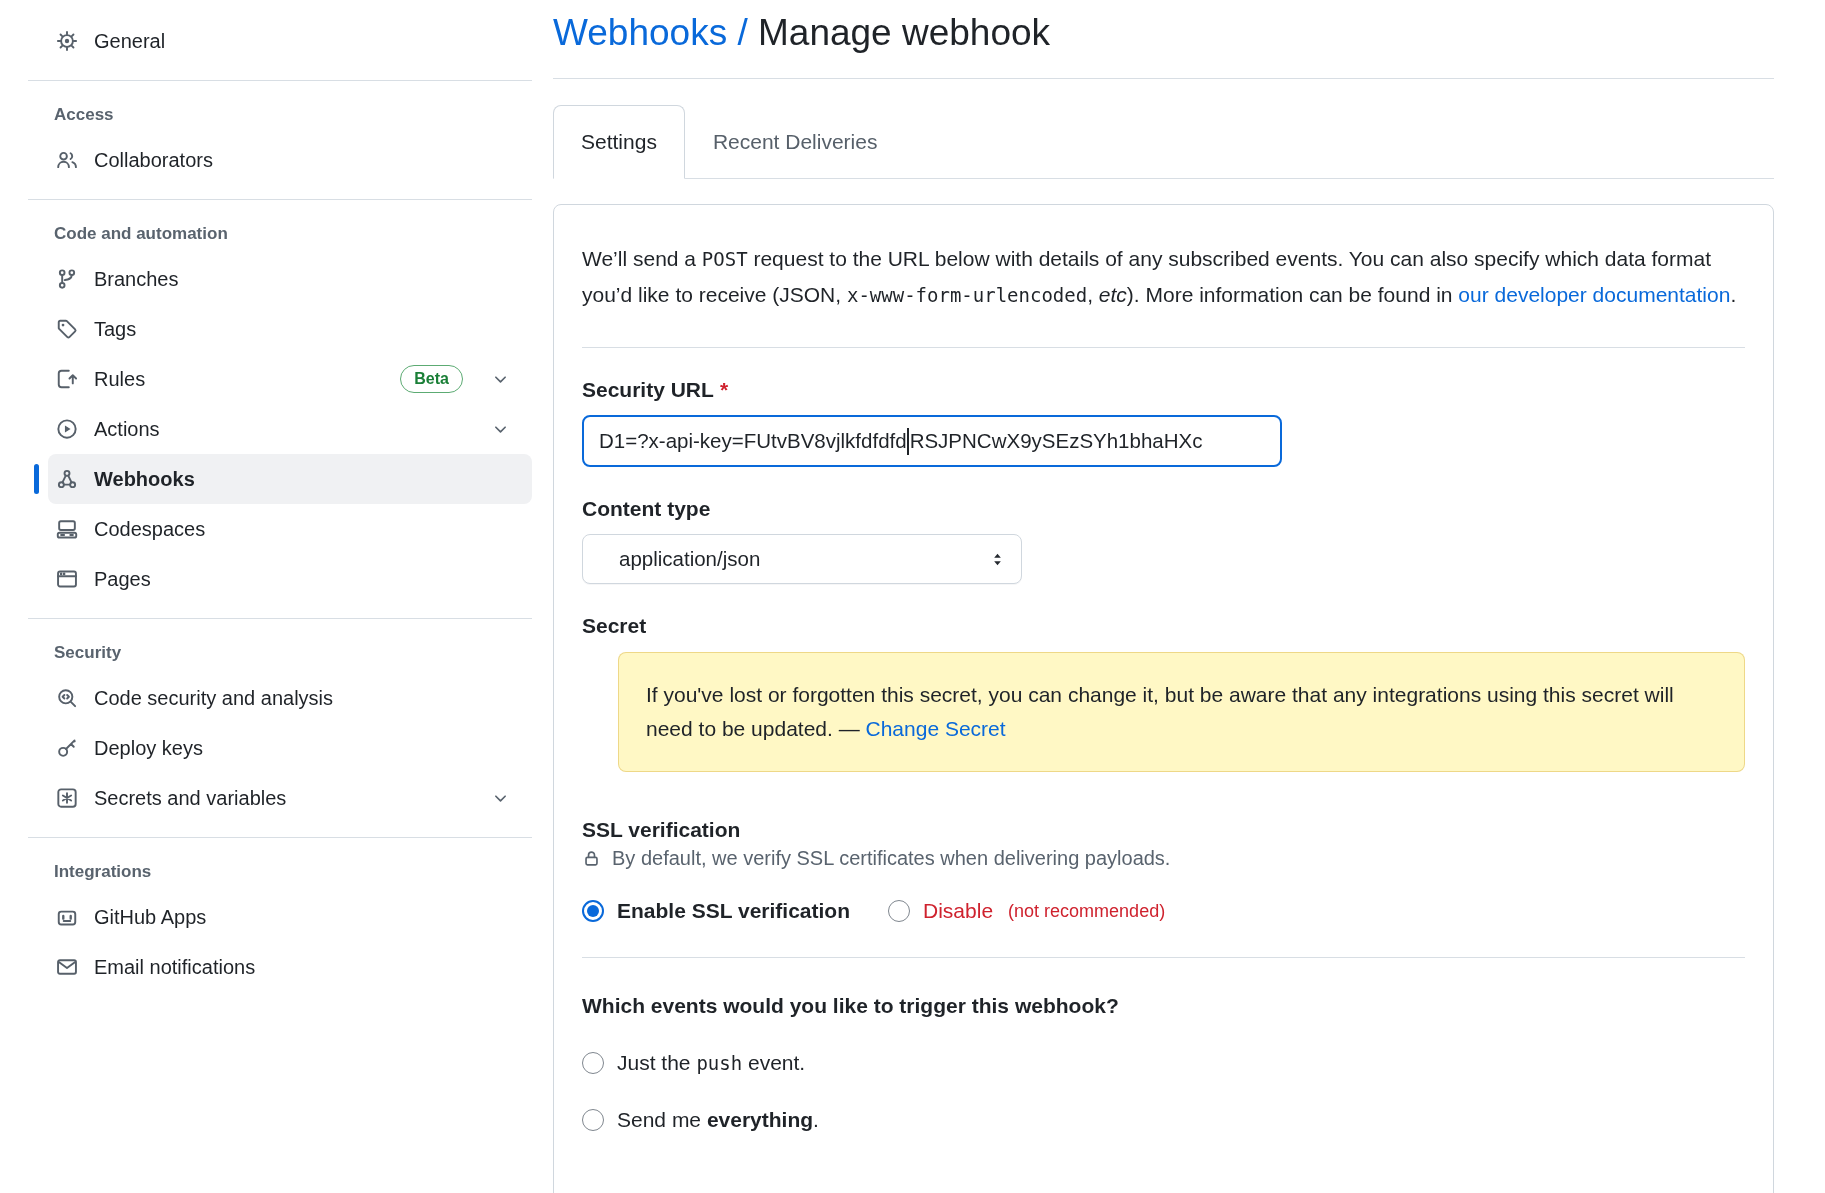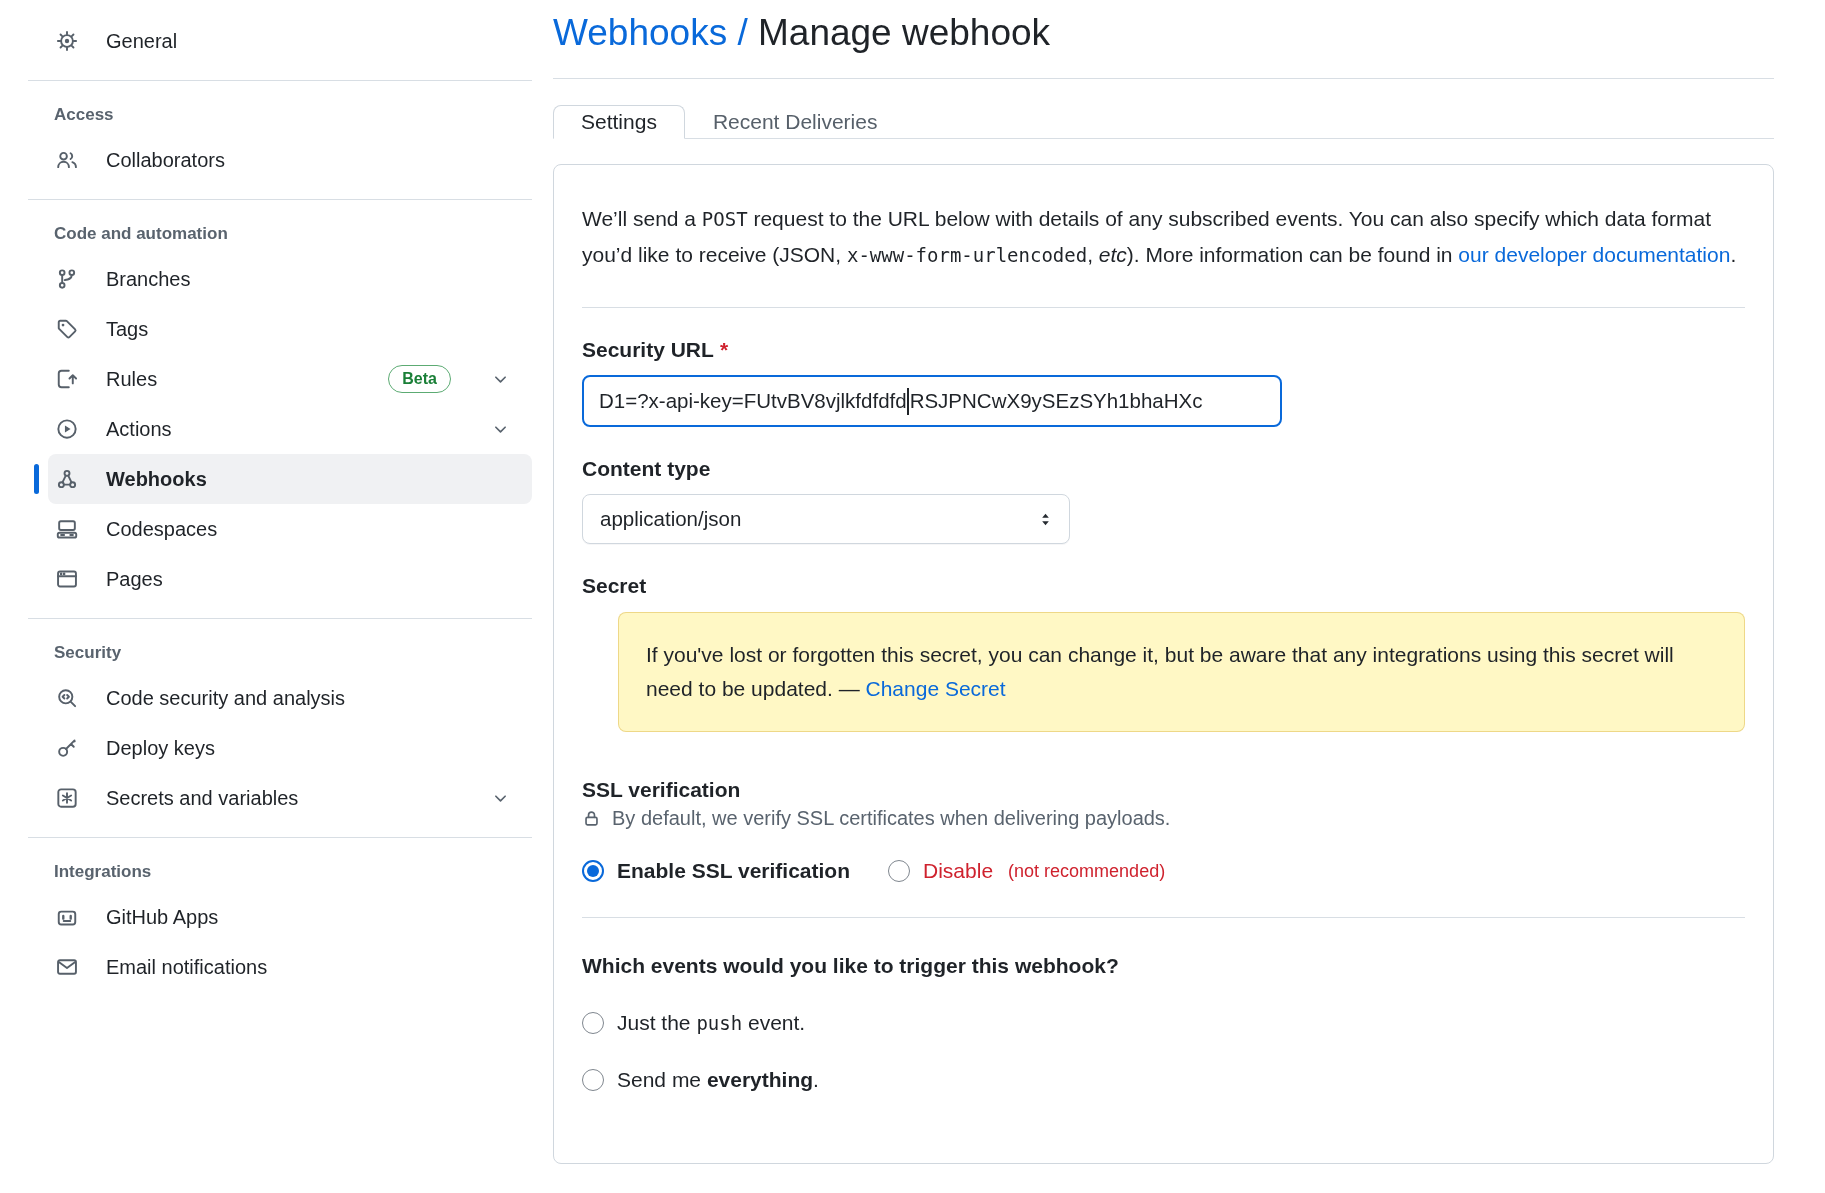--- a/index.html
+++ b/index.html
@@ -5,21 +5,21 @@
   * { margin:0; padding:0; box-sizing:border-box; }
   html,body { width:1825px; height:1193px; overflow:hidden; background:#fff;
     font-family:"Liberation Sans", sans-serif; color:#1f2328; }
   .page { display:flex; width:1825px; height:1193px; }
 
   
   .sidebar { width:532px; flex-shrink:0; padding-top:6px; }
   .sb-section { margin-left:28px; width:504px; padding:10px 0 14px 0; }
   .sb-section + .sb-section { border-top:1px solid #d8dee4; }
   .sb-caption { font-size:17px; font-weight:700; color:#59636e; margin:14px 0 10px 26px; }
-  .sb-item { position:relative; display:flex; align-items:center; gap:28px;
+  .sb-item { position:relative; display:flex; align-items:center; gap:16px;
     height:50px; margin-left:20px; padding:0 22px 0 8px; border-radius:8px;
     font-size:20px; color:#1f2328; cursor:pointer; }
   .sb-item.selected { background:#f0f1f3; font-weight:700; }
   .sb-item.selected::before { content:''; position:absolute; left:-14px; top:50%;
     transform:translateY(-50%); width:5px; height:30px; border-radius:3px; background:#0969da; }
   .sb-icon { width:22px; height:22px; color:#57606a; flex-shrink:0; display:flex; }
   .sb-icon svg { width:22px; height:22px; }
   .sb-label { white-space:nowrap; }
   .sb-badge { margin-left:auto; font-size:16px; font-weight:600; color:#1a7f37;
     border:1px solid #5cab73; border-radius:999px; padding:3px 13px; line-height:1.2; }
@@ -29,21 +29,21 @@
   .sb-badge + .sb-chevron { margin-left:12px; }
 
   
   .main { flex:1; margin:0 51px 0 21px; max-width:1221px; }
   .main-header { margin-top:12px; padding-bottom:24px; border-bottom:1px solid #d8dee4; }
   h1 { font-size:37px; font-weight:400; letter-spacing:0; }
   .crumb { color:#0969da; text-decoration:none; cursor:pointer; }
   .title-rest { color:#1f2328; }
 
   .tabnav { display:flex; margin-top:26px; border-bottom:1px solid #d8dee4; }
-  .tab { padding:4px 27px; font-size:21px; color:#57606a; cursor:pointer;
+  .tab { padding:24px 27px; font-size:21px; color:#57606a; cursor:pointer;
     background:transparent; border:1px solid transparent; border-bottom:0; }
   .tab.active { background:#fff; color:#1f2328; border:1px solid #d0d7de;
     border-bottom:1px solid #fff; margin-bottom:-1px; border-radius:8px 8px 0 0; }
 
   .box { margin-top:25px; border:1px solid #d0d7de; border-radius:8px;
     background:#fff; padding:36px 28px 40px 28px; min-height:1000px; }
   .intro { font-size:21px; line-height:35px; color:#1f2328; }
   .part-code, .mono { font-family:"DejaVu Sans Mono", monospace; font-size:19px; }
   .part-em { font-style:italic; }
   .part-bold { font-weight:700; }
@@ -53,22 +53,22 @@
   .field-label { font-size:21px; font-weight:700; color:#1f2328; }
   .required { color:#cf222e; font-weight:700; font-size:21px; margin-left:6px; }
 
   .text-input { display:flex; align-items:center; width:700px; height:52px;
     margin-top:13px; border:2px solid #0969da; border-radius:8px; padding:0 15px;
     font-size:20.5px; color:#1f2328; background:#fff; white-space:pre; overflow:hidden; }
   .caret { width:0; height:27px; border-left:2px solid #1f2328; margin:0 0.5px; }
 
   .mt-28 { margin-top:30px; }
   .select { display:flex; align-items:center; justify-content:space-between;
-    width:488px; height:50px; margin-top:13px; border:1px solid #d0d7de;
-    border-radius:8px; padding:0 15px 0 17px; font-size:20.5px; color:#1f2328;
+    width:440px; height:50px; margin-top:13px; border:1px solid #d0d7de;
+    border-radius:8px; padding:0 15px 0 36px; font-size:20.5px; color:#1f2328;
     background:#fff; cursor:pointer; box-shadow:0 1px 0 rgba(31,35,40,0.04); }
   .stepper { display:flex; color:#24292f; }
   .stepper svg { width:17px; height:17px; }
 
   .flash { margin-top:14px; background:#fff8c5; border:1px solid rgba(212,167,44,0.4);
     border-radius:8px; padding:25px 27px; font-size:21px; line-height:34px; color:#1f2328;margin-left:36px; }
 
   .ssl-h { margin-top:46px; }
   .note { display:flex; align-items:center; gap:11px; margin-top:5px;
     font-size:20px; color:#59636e; }

